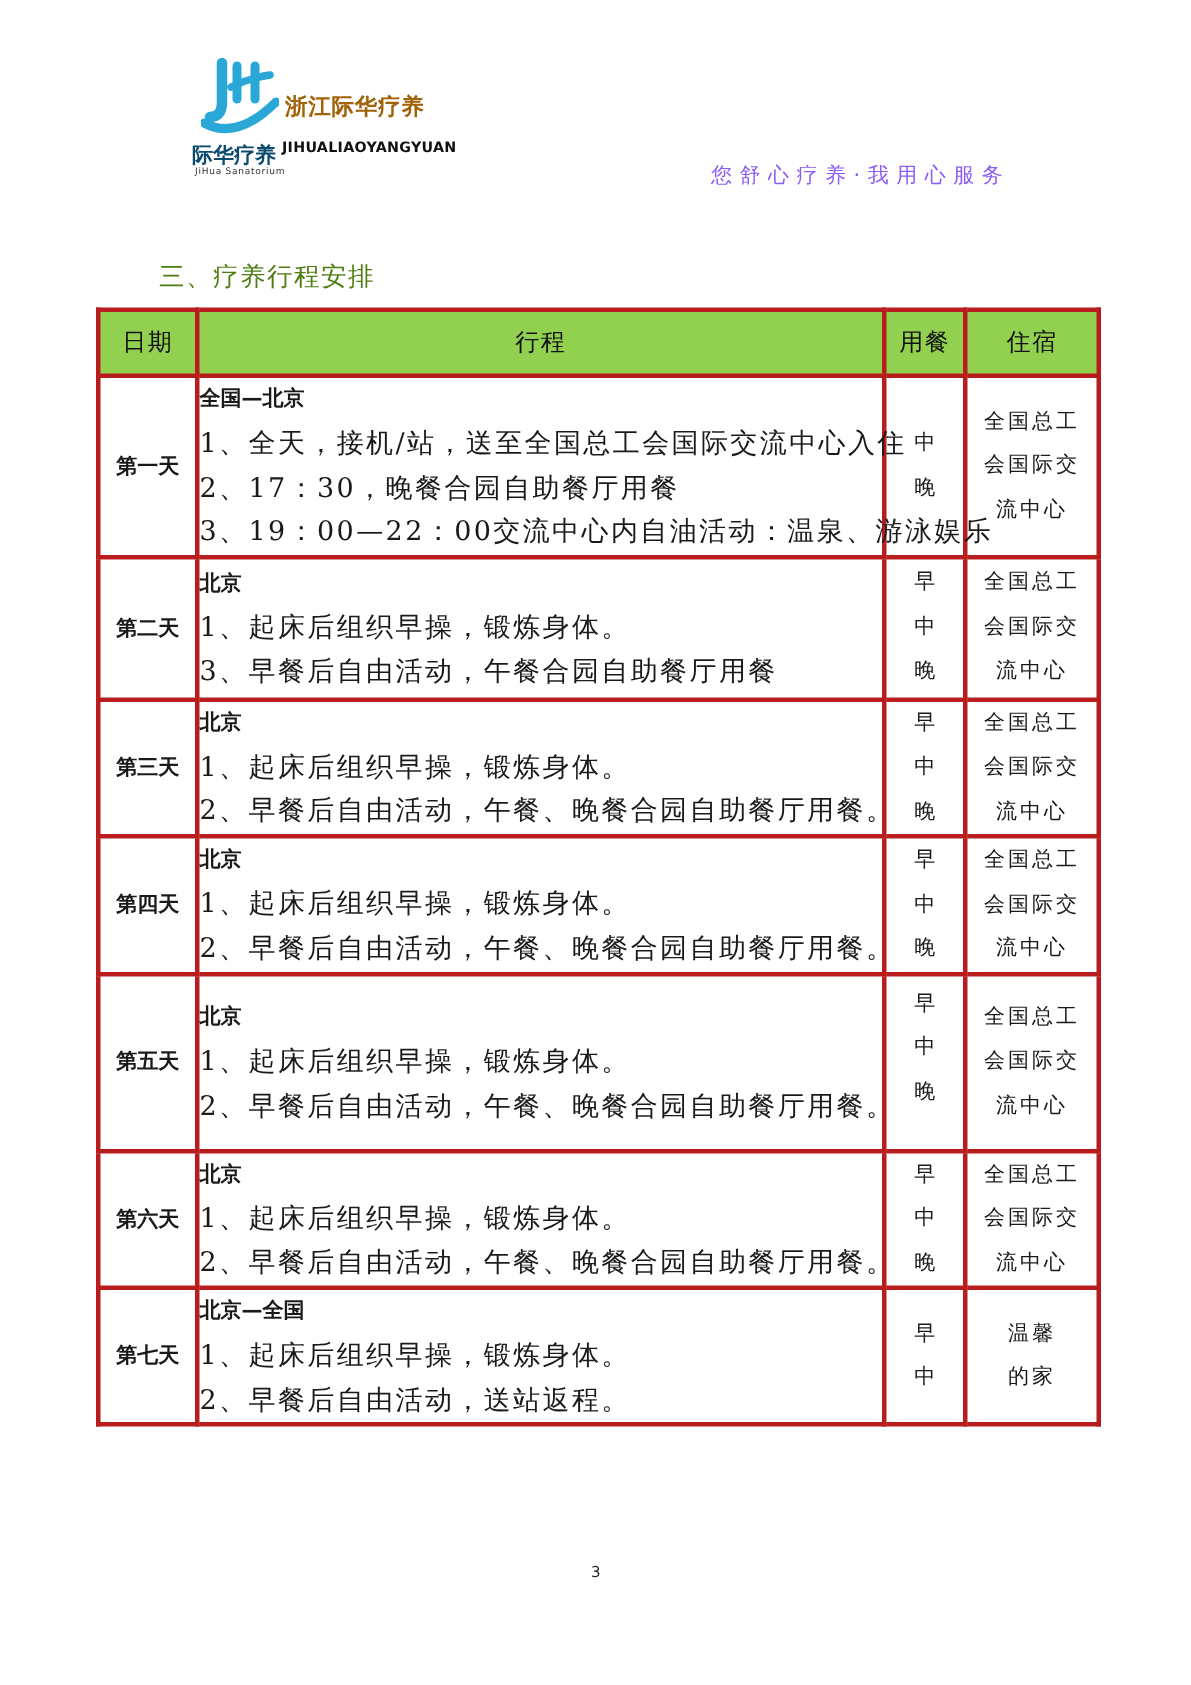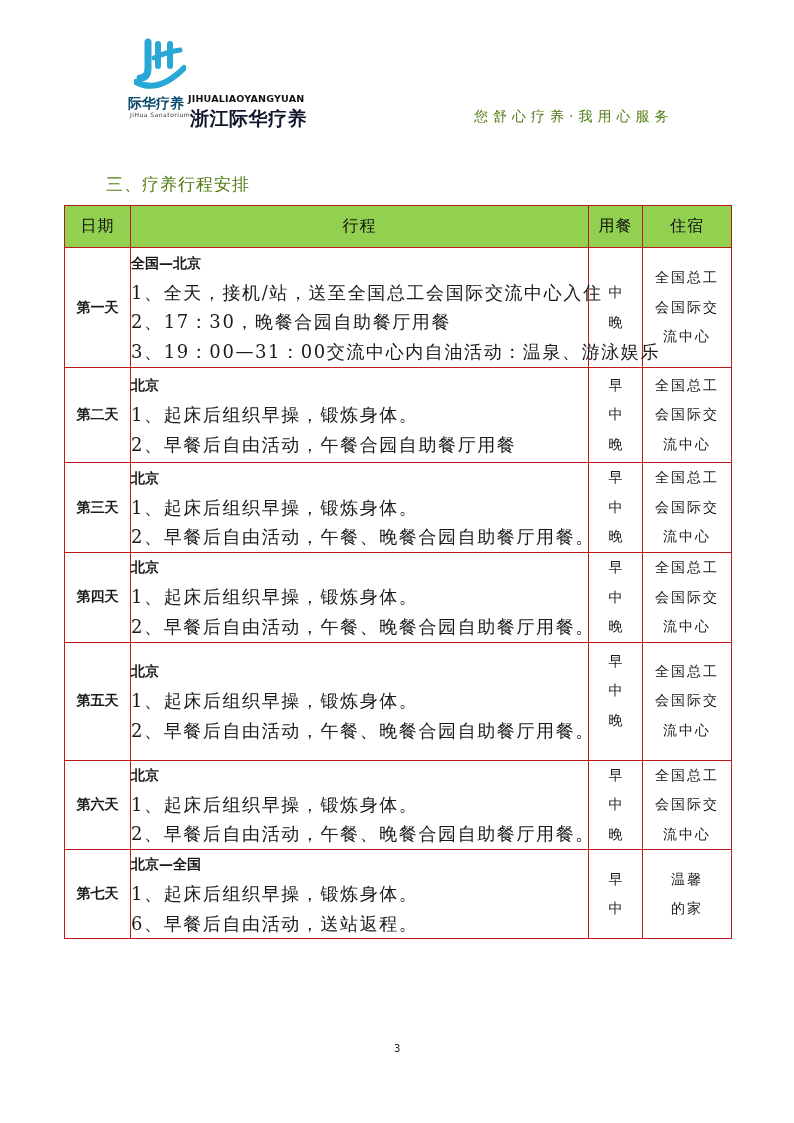--- a/index.html
+++ b/index.html
@@ -5,30 +5,30 @@
   html, body { margin:0; padding:0; background:#ffffff; }
   body { width:794px; height:1123px; position:relative; overflow:hidden;
          font-family:"DejaVu Serif","Liberation Serif",serif; color:#1a1a1a; }
   .logo { position:absolute; left:126px; top:38px; width:190px; height:80px; }
   .logo-mark { position:absolute; left:8px; top:0; width:52px; height:56px; }
   .logo-cn-small { position:absolute; left:2px; top:57px; font-family:"DejaVu Sans",sans-serif;
                    font-weight:bold; font-size:14px; letter-spacing:0; color:#0c4a6e; white-space:nowrap; }
   .logo-en-small { position:absolute; left:4px; top:73px; font-family:"DejaVu Sans",sans-serif;
                    font-size:6px; color:#333; white-space:nowrap; letter-spacing:0.5px; }
   .logo-cn-big { position:absolute; left:64px; top:24px; font-family:"DejaVu Sans",sans-serif;
-                 font-weight:bold; font-size:19px; color:#0f172a; white-space:nowrap; letter-spacing:0.5px;margin-top:44px; }
+                 font-weight:bold; font-size:15px; color:#a16207; white-space:nowrap; letter-spacing:0.5px; }
   .logo-en-big { position:absolute; left:62px; top:55px; font-family:"DejaVu Sans",sans-serif;
                  font-weight:bold; font-size:9.5px; color:#111; white-space:nowrap; letter-spacing:0.2px; }
   .slogan { position:absolute; left:474px; top:108px; font-family:"DejaVu Sans",sans-serif;
-            font-size:14px; letter-spacing:5px; color:#4d7c0f; white-space:nowrap; }
+            font-size:14px; letter-spacing:5px; color:#8b5cf6; white-space:nowrap; }
   .section-title { position:absolute; left:106px; top:173px; font-family:"DejaVu Sans",sans-serif;
                    font-size:17px; color:#4d7c0f; white-space:nowrap; letter-spacing:1px; }
   table.itin { position:absolute; left:64px; top:205px; width:667px; border-collapse:collapse;
                table-layout:fixed; }
-  table.itin td, table.itin th { border:1px solid #b91c1c; padding:0; }
+  table.itin td, table.itin th { border:3px solid #b91c1c; padding:0; }
   table.itin th { background:#92d050; height:41px; font-family:"DejaVu Sans",sans-serif;
                   font-weight:normal; font-size:16px; color:#111; letter-spacing:1px; }
   td.day { text-align:center; font-family:"DejaVu Sans",sans-serif; font-weight:bold; font-size:14px;margin-top:31px; }
   td.plan { padding-left:8px; vertical-align:middle;margin-top:12px; }
   .plan-title { font-family:"DejaVu Sans",sans-serif; font-size:14px; line-height:29px; font-weight:bold; }
   .plan-line { font-size:18px; line-height:29.5px; letter-spacing:1.6px; white-space:nowrap; }
   td.meal, td.stay { text-align:center; font-size:14px; line-height:29.5px; }
   td.stay { letter-spacing:2px; }
   .page-num { position:absolute; left:394px; top:1043px; font-family:"DejaVu Sans",sans-serif;
               font-size:10px; color:#222; }
@@ -70,39 +70,39 @@
     </tr>
   </thead>
   <tbody>
 
     <tr style="height:120px">
       <td class="day">第一天</td>
       <td class="plan">
         <div class="plan-title">全国—北京</div>
         <div class="plan-line">1、全天，接机/站，送至全国总工会国际交流中心入住</div>
         <div class="plan-line">2、17：30，晚餐合园自助餐厅用餐</div>
-        <div class="plan-line">3、19：00—31：00交流中心内自油活动：温泉、游泳娱乐</div>
+        <div class="plan-line">3、19：00—22：00交流中心内自油活动：温泉、游泳娱乐</div>
       </td>
       <td class="meal">
         <div>中</div>
         <div>晚</div>
       </td>
       <td class="stay">
         <div>全国总工</div>
         <div>会国际交</div>
         <div>流中心</div>
       </td>
     </tr>
 
     <tr style="height:95px">
       <td class="day">第二天</td>
       <td class="plan">
         <div class="plan-title">北京</div>
         <div class="plan-line">1、起床后组织早操，锻炼身体。</div>
-        <div class="plan-line">2、早餐后自由活动，午餐合园自助餐厅用餐</div>
+        <div class="plan-line">3、早餐后自由活动，午餐合园自助餐厅用餐</div>
       </td>
       <td class="meal">
         <div>早</div>
         <div>中</div>
         <div>晚</div>
       </td>
       <td class="stay">
         <div>全国总工</div>
         <div>会国际交</div>
         <div>流中心</div>
@@ -183,21 +183,21 @@
         <div>会国际交</div>
         <div>流中心</div>
       </td>
     </tr>
 
     <tr style="height:88px">
       <td class="day">第七天</td>
       <td class="plan">
         <div class="plan-title">北京—全国</div>
         <div class="plan-line">1、起床后组织早操，锻炼身体。</div>
-        <div class="plan-line">6、早餐后自由活动，送站返程。</div>
+        <div class="plan-line">2、早餐后自由活动，送站返程。</div>
       </td>
       <td class="meal">
         <div>早</div>
         <div>中</div>
       </td>
       <td class="stay">
         <div>温馨</div>
         <div>的家</div>
       </td>
     </tr>

